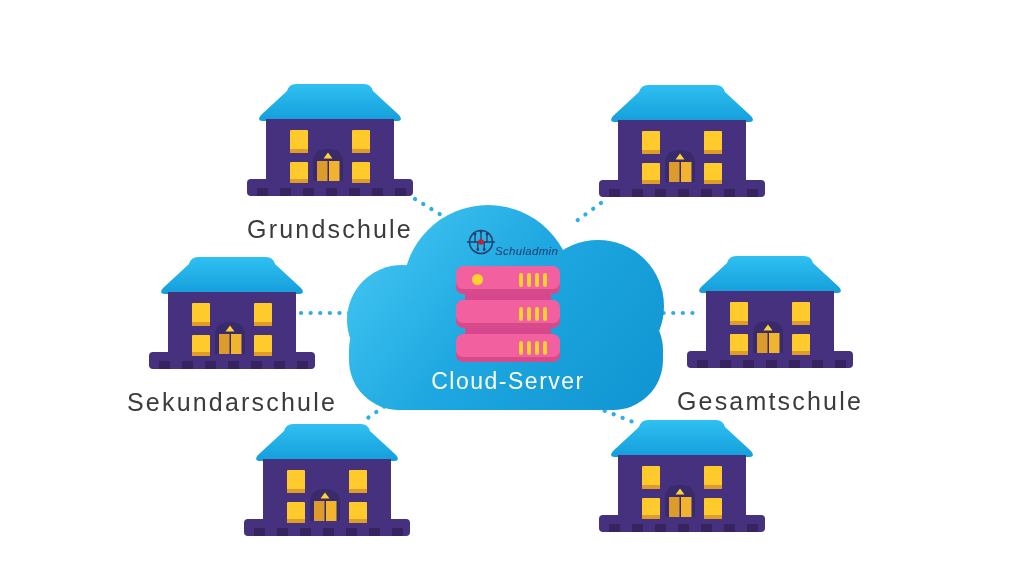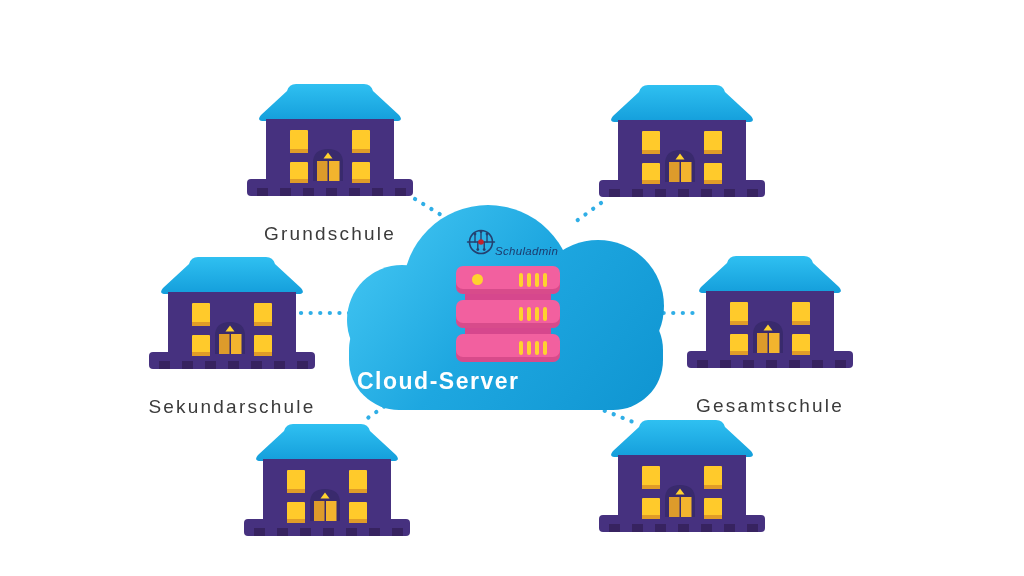--- a/index.html
+++ b/index.html
@@ -7,41 +7,41 @@
     width:1024px;height:576px;position:relative;overflow:hidden;
     background:#ffffff;
     font-family:"Liberation Sans", sans-serif;
   }
   
   #connectors{position:absolute;left:0;top:0;z-index:1;}
   
   .school{position:absolute;width:230px;text-align:center;z-index:2;}
   .school .bsvg{display:block;margin:0 auto;}
   .school-label{
-    margin-top:12px;font-size:19px;letter-spacing:2.2px;color:#3b3b3b;
+    margin-top:4px;font-size:25px;letter-spacing:2.2px;color:#3b3b3b;
     white-space:nowrap;
   }
   
   .cloud-wrap{position:absolute;left:345px;top:202px;width:322px;height:212px;z-index:3;}
   .cloud-svg{position:absolute;left:0;top:0;}
   .logo{position:absolute;left:120px;top:24px;display:flex;align-items:flex-end;}
   .logo-text{font-size:11.5px;color:#1c3b6e;letter-spacing:0.3px;margin-left:-4px;margin-bottom:3px;font-style:italic;}
   .server{position:absolute;left:111px;top:64px;width:104px;height:100px;}
   .server-back{position:absolute;left:9px;top:8px;width:86px;height:86px;background:#d6478d;border-radius:6px;}
   .server-row{
     position:relative;width:104px;height:28px;margin-bottom:6px;
     background:#f2609f;border-radius:7px;
     box-shadow:inset 0 -5px 0 rgba(150,20,90,0.28);
   }
   .srv-dot{position:absolute;left:16px;top:8px;width:11px;height:11px;border-radius:50%;background:#ffd22e;}
   .bars{position:absolute;right:13px;top:7px;display:flex;gap:4px;}
   .bars i{display:block;width:4px;height:14px;background:#ffd22e;border-radius:2px;}
   .cloud-label{
-    position:absolute;left:12px;right:0;top:166px;text-align:left;
-    color:#ffffff;font-size:23px;letter-spacing:1.5px;font-weight:bold;
+    position:absolute;left:4px;right:0;top:166px;text-align:center;
+    color:#ffffff;font-size:23px;letter-spacing:1.5px;
   }
   .hidden-defs{position:absolute;width:0;height:0;overflow:hidden;}
 </style>
 </head>
 <body>
 
 <svg class="hidden-defs" aria-hidden="true">
   <defs>
     <linearGradient id="roofG" x1="0" y1="0" x2="0" y2="1">
       <stop offset="0" stop-color="#2fc0f1"></stop>

